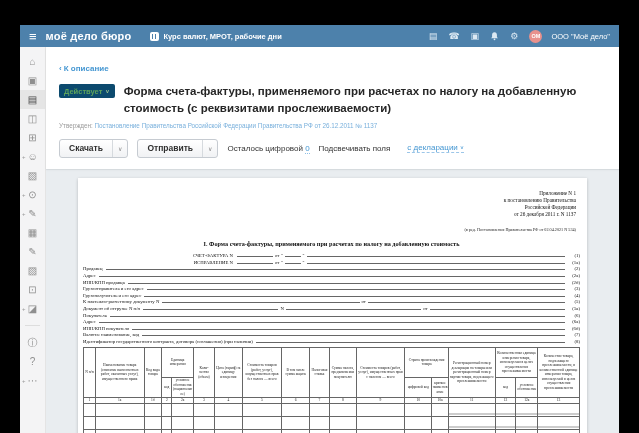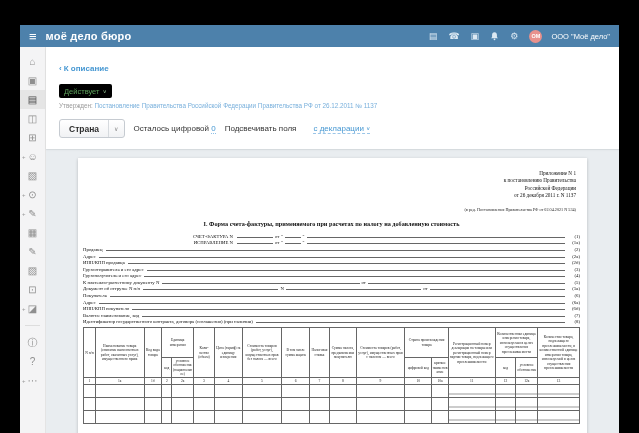--- a/index.html
+++ b/index.html
@@ -32,21 +32,21 @@
   .sb-glyph{line-height:1}
   .sb-divider{width:15px;height:1px;background:#ddd;margin:7px 0}
 
   .main{flex:1;display:flex;flex-direction:column;min-width:0}
 
   
   .content-head{background:#fff;padding:10px 14px 11px 13px;box-shadow:0 1px 2px rgba(0,0,0,.06);position:relative;z-index:2}
   .back{color:#4597d2;font-size:8px;font-weight:bold;cursor:pointer;display:inline-flex;align-items:center;gap:2px}
   .back .arr{font-size:8px}
   .title-row{display:flex;align-items:flex-start;gap:9px;margin-top:8px}
-  .badge{background:#000000;color:#5fa;color:#5ea35c;font-size:7.5px;font-weight:normal;padding:2.5px 5px;border-radius:2px;
+  .badge{background:#0c4a6e;color:#5fa;color:#5ea35c;font-size:7.5px;font-weight:bold;padding:2.5px 5px;border-radius:2px;
     white-space:nowrap;display:inline-flex;align-items:center;gap:3px;cursor:pointer;margin-top:1px}
   .caret{font-size:6px;color:#8fba8d;transform:scaleY(.8)}
   .title{font-size:11.5px;font-weight:bold;color:#262626;line-height:1.5}
   .approved{font-size:6.3px;color:#9a9a9a;margin-top:4px}
   .approved .lnk{color:#79b0dc;cursor:pointer}
   .toolbar{display:flex;align-items:center;gap:9px;margin-top:10px}
   .btn{display:inline-flex;border:1px solid #c6cbd1;border-radius:3px;background:linear-gradient(#fff,#f1f2f4);
     font-size:8.5px;color:#2f2f2f;overflow:hidden;cursor:pointer}
   .btn .lbl{padding:3.5px 9px;font-weight:bold}
   .btn .caret-box{padding:3.5px 5px;border-left:1px solid #d6dade;color:#8a8a8a;font-size:6px;display:flex;align-items:center}
@@ -83,20 +83,24 @@
   .doctable td.striped{background:repeating-linear-gradient(to bottom,transparent 0 2.7px,#999 2.7px 3.2px)}
 </style>
 </head>
 <body>
 
 <div class="app">
 
   <div class="topbar">
     <span class="burger">≡</span>
     <span class="logo">моё дело бюро</span>
+    <span class="rates">
+      <span class="ricon"></span>
+      <span>Курс валют, МРОТ, рабочие дни</span>
+    </span>
     <span class="top-spacer"></span>
     <span class="top-icons">
         <span class="ticon">▤</span>
         <span class="ticon">☎</span>
         <span class="ticon">▣</span>
         <span class="ticon">
           <svg width="9" height="10" viewBox="0 0 10 10">
             <path fill="currentColor" d="M5 .8C3.2.8 2.3 2.2 2.3 3.8v2.3L1.2 7.4h7.6L7.7 6.1V3.8C7.7 2.2 6.8.8 5 .8z"></path>
             <circle fill="currentColor" cx="5" cy="8.7" r="1"></circle>
           </svg>
@@ -173,28 +177,33 @@
       <div class="content-head">
         <span class="back">
           <span class="arr">‹</span>
           <span>К описание</span>
         </span>
         <div class="title-row">
           <span class="badge">
             <span>Действует</span>
             <span class="caret">∨</span>
           </span>
+          <span class="title">Форма счета-фактуры, применяемого при расчетах по налогу на добавленную стоимость (с реквизитами прослеживаемости)</span>
         </div>
         <div class="approved">
           <span>Утвержден:</span>
           <span class="lnk">Постановление Правительства Российской Федерации Правительства РФ от 26.12.2011 № 1137</span>
         </div>
         <div class="toolbar">
           <span class="btn">
-            <span class="lbl">Страна</span>
+            <span class="lbl">Скачать</span>
+            <span class="caret-box">∨</span>
+          </span>
+          <span class="btn">
+            <span class="lbl">Отправить</span>
             <span class="caret-box">∨</span>
           </span>
           <span class="remaining">
             <span>Осталось цифровой</span>
             <span class="cnt">0</span>
           </span>
           <span class="highlight">
             <span>Подсвечивать поля</span>
             <span class="hl-select">
               <span>с декларации</span>

